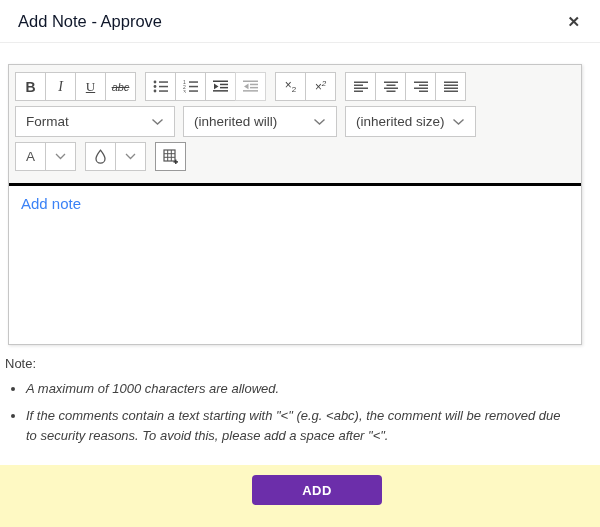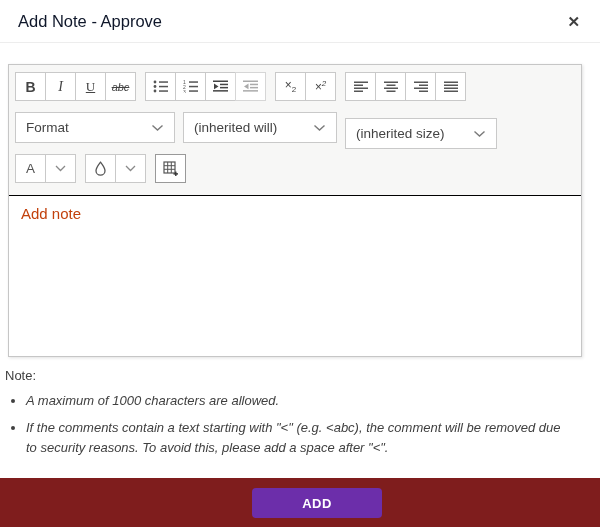--- a/index.html
+++ b/index.html
@@ -43,34 +43,34 @@
   .tb-outdent svg { opacity:.45; }
   .tb-table { border-color:#999; }
   .tb-colorA { font-size:13.5px; color:#555; }
   .dd {
     height:31px; box-sizing:border-box; background:#fff; border:1px solid #c9c9c9;
     display:flex; align-items:center; justify-content:space-between;
     padding:0 10px; font-size:13.5px; color:#444; margin-right:8px; cursor:pointer;
   }
   .dd-format { width:160px; }
   .dd-font   { width:154px; }
-  .dd-size   { width:152px; margin-right:0;margin-top:12px; }
+  .dd-size   { width:131px; margin-right:0; }
   .content {
-    height:161px; box-sizing:border-box; border-top:1px solid #000000;
-    background:#fff; padding:9px 12px; font-size:15px; color:#c2410c; cursor:text;
+    height:161px; box-sizing:border-box; border-top:3px solid #000000;
+    background:#fff; padding:9px 12px; font-size:15px; color:#3b82f6; cursor:text;
   }
 
   
   .note { margin:11px 0 0 5px; width:560px; font-size:13px; color:#404040; }
   .note-label { font-size:13px; }
   .note ul { margin:8px 0 0 0; padding-left:21px; }
   .note li { font-style:italic; margin-bottom:7px; line-height:1.55; max-width:540px; }
 
   
-  .footer { position:absolute; left:0; bottom:0; width:600px; height:49px; background:#7f1d1d; }
+  .footer { position:absolute; left:0; bottom:0; width:600px; height:62px; background:#fef9c3; }
   .add-btn {
     position:absolute; left:252px; top:10px; width:130px; height:30px;
     background:#6c2eaa; color:#ffffff; border:none; border-radius:4px;
     font-family:"Liberation Sans", sans-serif; font-size:13px; font-weight:bold;
     letter-spacing:.4px; cursor:pointer;
   }
   svg { display:block; }
 </style>
 </head>
 <body>

